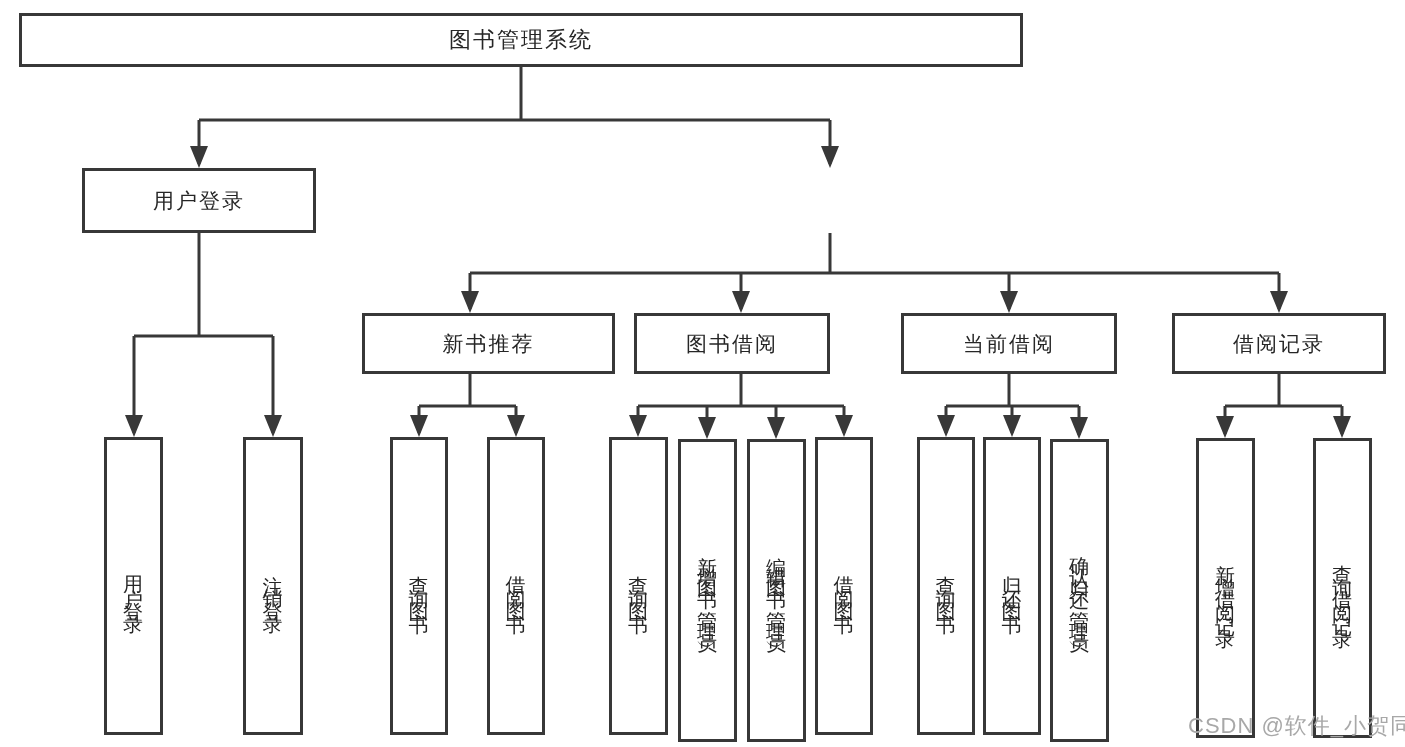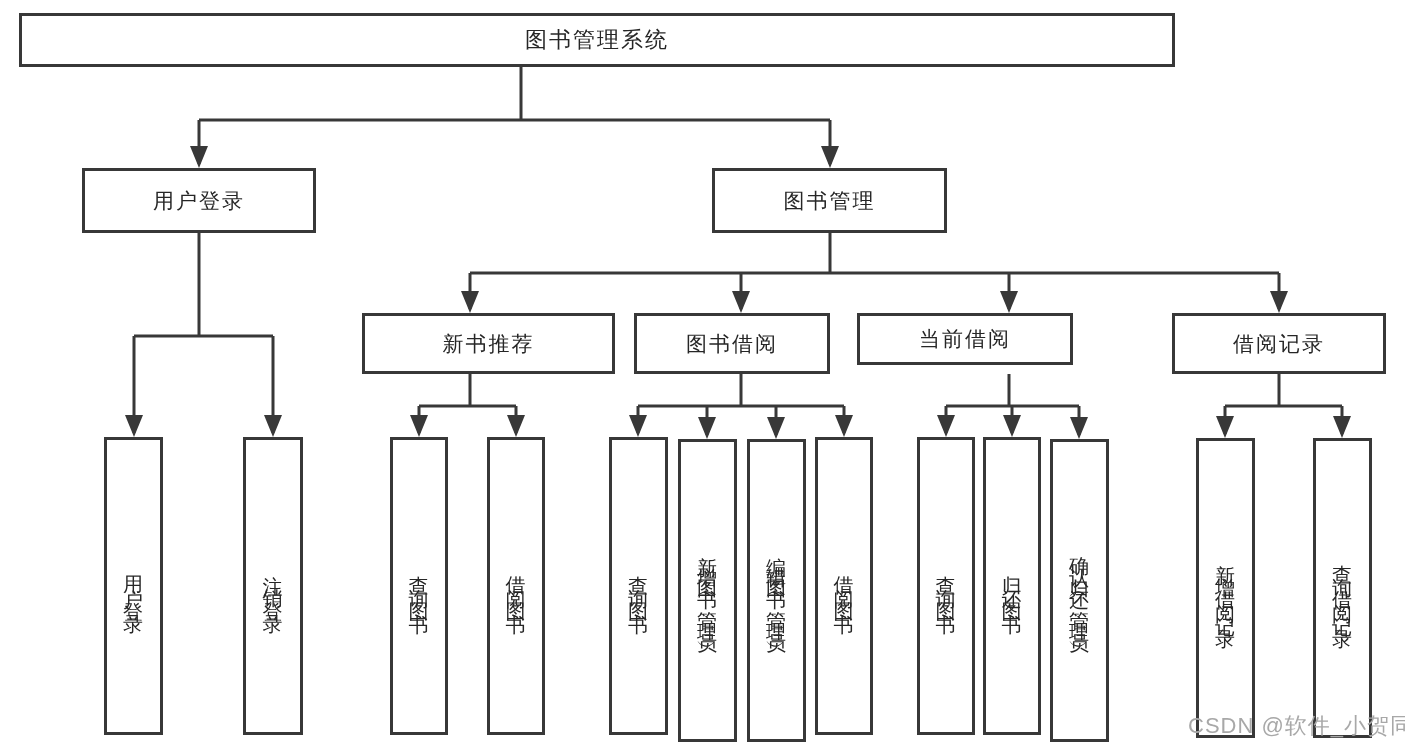--- a/index.html
+++ b/index.html
@@ -72,38 +72,35 @@
       <polygon class="arrow" points="1003,415 1021,415 1012,437"></polygon>
       <polygon class="arrow" points="1070,417 1088,417 1079,439"></polygon>
     </g>
     <g>
       <path class="edge" d="M1279,374 L1279,406 M1225,406 L1342,406 M1225,406 L1225,434 M1342,406 L1342,434"></path>
       <polygon class="arrow" points="1216,416 1234,416 1225,438"></polygon>
       <polygon class="arrow" points="1333,416 1351,416 1342,438"></polygon>
     </g>
   </svg>
 
-  <div class="box" style="left:19px;top:13px;width:1156px;height:54px">
+  <div class="box" style="left:19px;top:13px;width:1004px;height:54px">
     <span class="root-label">图书管理系统</span>
   </div>
 
   <div class="box" style="left:82px;top:168px;width:234px;height:65px">
     <span class="hlabel">用户登录</span>
-  </div>
-  <div class="box" style="left:712px;top:168px;width:235px;height:65px">
-    <span class="hlabel">图书管理</span>
   </div>
 
   <div class="box" style="left:362px;top:313px;width:253px;height:61px">
     <span class="hlabel">新书推荐</span>
   </div>
   <div class="box" style="left:634px;top:313px;width:196px;height:61px">
     <span class="hlabel">图书借阅</span>
   </div>
-  <div class="box" style="left:857px;top:313px;width:216px;height:52px">
+  <div class="box" style="left:901px;top:313px;width:216px;height:61px">
     <span class="hlabel">当前借阅</span>
   </div>
   <div class="box" style="left:1172px;top:313px;width:214px;height:61px">
     <span class="hlabel">借阅记录</span>
   </div>
 
   <div class="box" style="left:104px;top:437px;width:59px;height:298px">
     <span class="vtext">用户登录</span>
   </div>
   <div class="box" style="left:243px;top:437px;width:60px;height:298px">

